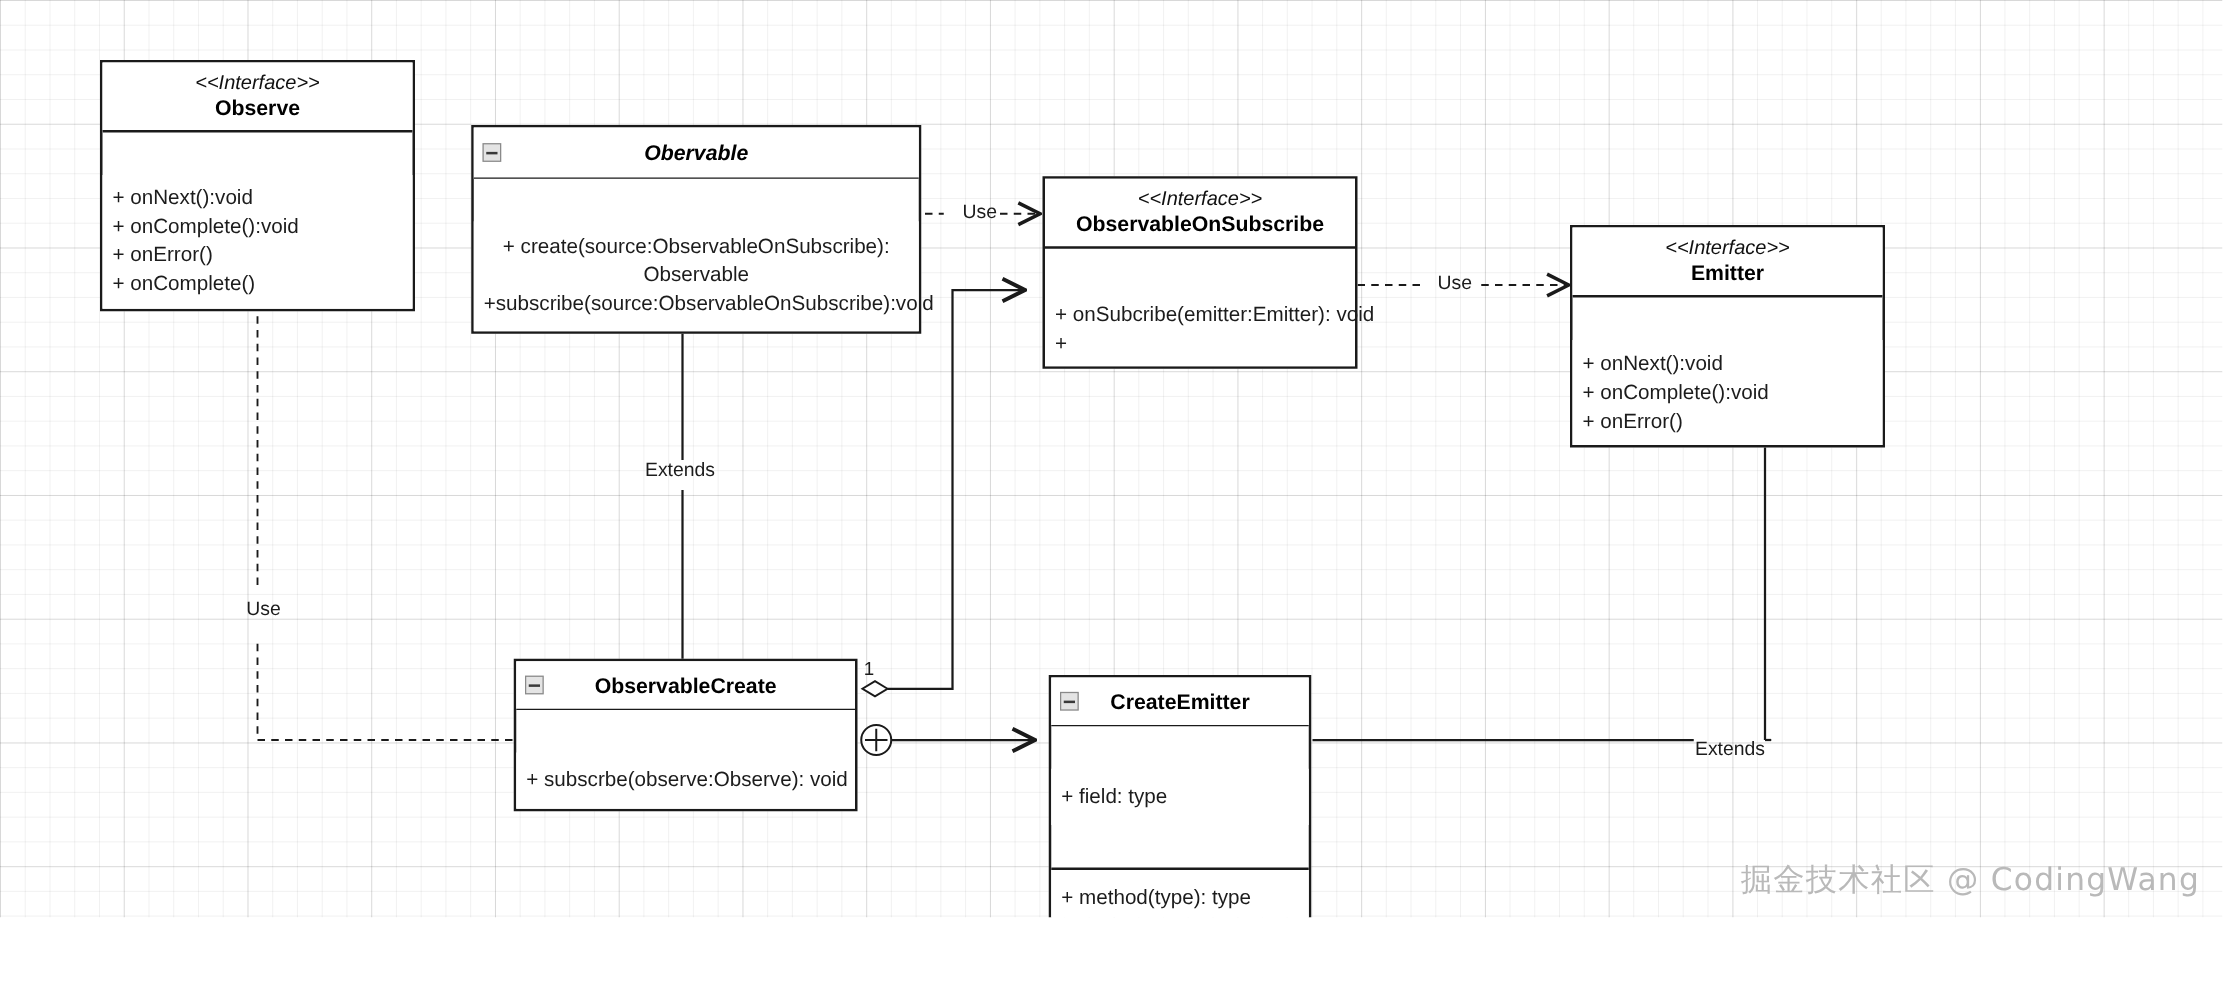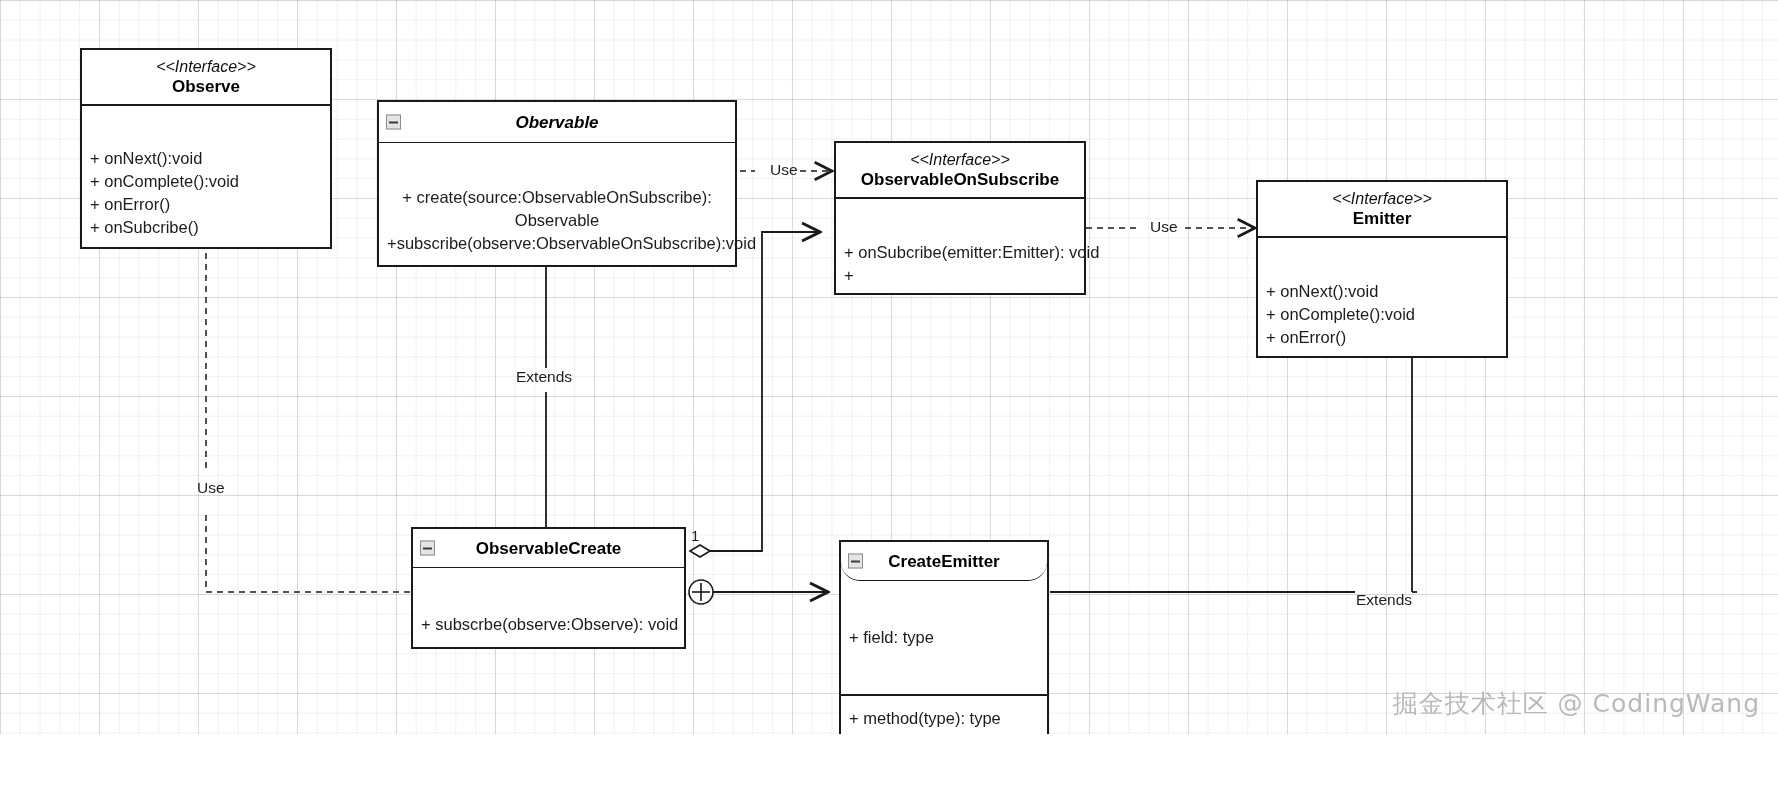--- a/index.html
+++ b/index.html
@@ -206,32 +206,32 @@
 
   <div class="uml" id="cls-observe" style="left:80px; top:48px; width:252px;">
     <div class="hdr">
       <span class="stereo">&lt;&lt;Interface&gt;&gt;</span>
       <span class="cname">Observe</span>
     </div>
     <div class="compartment">
       <div class="member">+ onNext():void</div>
       <div class="member">+ onComplete():void</div>
       <div class="member">+ onError()</div>
-      <div class="member">+ onSubcribe()</div>
+      <div class="member">+ onComplete()</div>
     </div>
   </div>
 
   <div class="uml overflow" id="cls-obervable" style="left:377px; top:100px; width:360px;">
     <div class="hdr thin" style="padding:10px 4px 9px 4px;font-style:italic;">
       <span class="collapse-box"></span>
       <span class="cname">Obervable</span>
     </div>
     <div class="compartment overflow" style="padding-top:9px; min-height:88px;">
       <div class="member wrap">+ create(source:ObservableOnSubscribe): Observable</div>
-      <div class="member">+subscribe(observe:ObservableOnSubscribe):void</div>
+      <div class="member">+subscribe(source:ObservableOnSubscribe):void</div>
     </div>
   </div>
 
   <div class="uml overflow" id="cls-oos" style="left:834px; top:141px; width:252px;">
     <div class="hdr">
       <span class="stereo">&lt;&lt;Interface&gt;&gt;</span>
       <span class="cname">ObservableOnSubscribe</span>
     </div>
     <div class="compartment overflow" style="padding:8px 8px 6px 8px;">
       <div class="member">+ onSubcribe(emitter:Emitter): void</div>
@@ -255,21 +255,21 @@
     <div class="hdr thin" style="padding:9px 4px 8px 4px;">
       <span class="collapse-box"></span>
       <span class="cname">ObservableCreate</span>
     </div>
     <div class="compartment" style="padding:11px 8px 11px 8px;">
       <div class="member">+ subscrbe(observe:Observe): void</div>
     </div>
   </div>
 
   <div class="uml" id="cls-createemitter" style="left:839px; top:540px; width:210px;">
-    <div class="hdr thin" style="padding:9px 4px 8px 4px;border-radius:19px;">
+    <div class="hdr thin" style="padding:9px 4px 8px 4px;">
       <span class="collapse-box"></span>
       <span class="cname">CreateEmitter</span>
     </div>
     <div class="compartment" style="padding:11px 8px 11px 8px;">
       <div class="member">+ field: type</div>
     </div>
     <div class="compartment" style="padding:11px 8px 11px 8px;">
       <div class="member">+ method(type): type</div>
     </div>
   </div>

